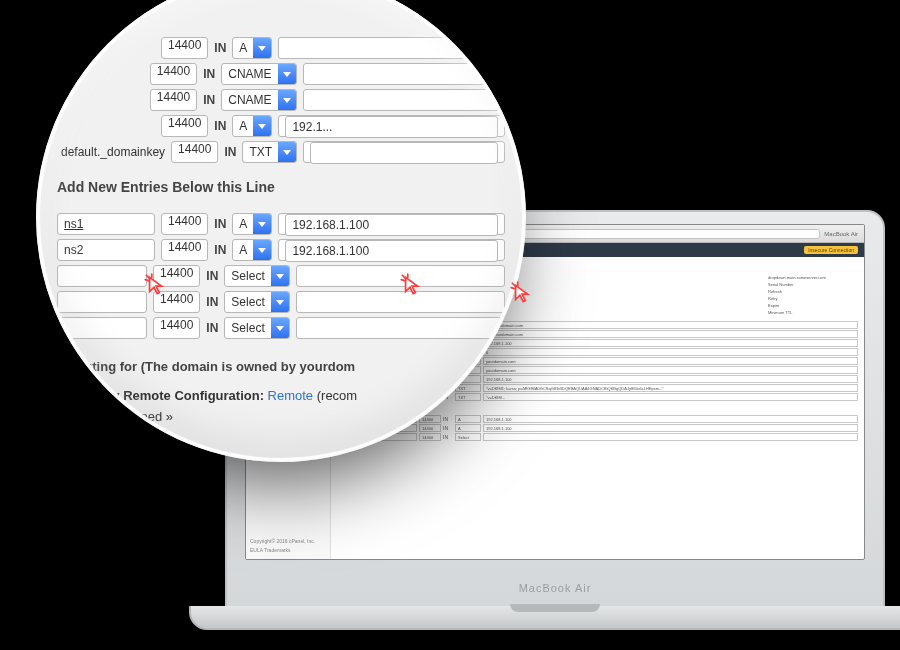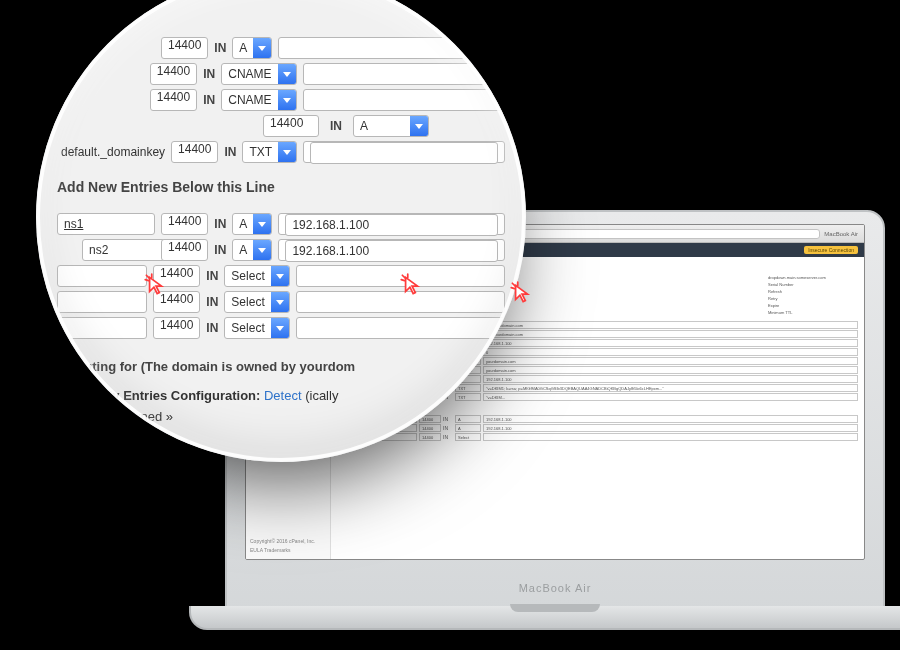--- a/index.html
+++ b/index.html
@@ -265,20 +265,21 @@
           <div class="z-row">
       <div class="name"></div>
       <div class="ttl">14400</div>
       <div class="cls">IN</div>
       <div class="type">
               <div class="sel">
                 <span>A</span>
                 <div class="arr"></div>
               </div>
             </div>
+      <div class="val"><input class="inp" style="width: 100%;" value="192.1..."></div>
     </div>
           <div class="z-row">
       <div class="name"><span class="plain">default._domainkey</span></div>
       <div class="ttl">14400</div>
       <div class="cls">IN</div>
       <div class="type">
               <div class="sel">
                 <span>TXT</span>
                 <div class="arr"></div>
               </div>
@@ -296,21 +297,21 @@
       <div class="cls">IN</div>
       <div class="type">
               <div class="sel">
                 <span>A</span>
                 <div class="arr"></div>
               </div>
             </div>
       <div class="val"><input class="inp" style="width: 100%;" value="192.168.1.100"></div>
     </div>
           <div class="z-row" style="">
-      <div class="name"><input class="inp" style="width: 100%; margin-left: 25px;" value="ns2"></div>
+      <div class="name"><input class="inp" style="width: 100%;" value="ns2"></div>
       <div class="ttl">14400</div>
       <div class="cls">IN</div>
       <div class="type">
               <div class="sel">
                 <span>A</span>
                 <div class="arr"></div>
               </div>
             </div>
       <div class="val"><input class="inp" style="width: 100%;" value="192.168.1.100"></div>
     </div>
@@ -347,21 +348,21 @@
                 <span>Select</span>
                 <div class="arr"></div>
               </div>
             </div>
       <div class="val"></div>
     </div>
         </div>
 
       <div class="z-head" style="font-size:13px;padding-top:18px;padding-left:70px">Routing for (The domain is owned by yourdom</div>
       <div class="z-sub">
-        <b>ically Entries Configuration: </b><span class="lnk">Detect</span><span> (ically</span>
+        <b>ically Remote Configuration: </b><span class="lnk">Remote</span><span> (recom</span>
       </div>
       <div class="z-sub"><span>anger owned »</span></div>
       <div class="z-sub" style="padding-left:110px"><span class="lnk">r more »</span></div>
     </div>
   </div>
   <div class="lens-shadow"></div>
 
   <div class="click-cursor" style="left:106px;top:300px">
     <svg viewBox="0 0 24 24">
         <g fill="none" stroke="#ff3b3b" stroke-width="1.6">

